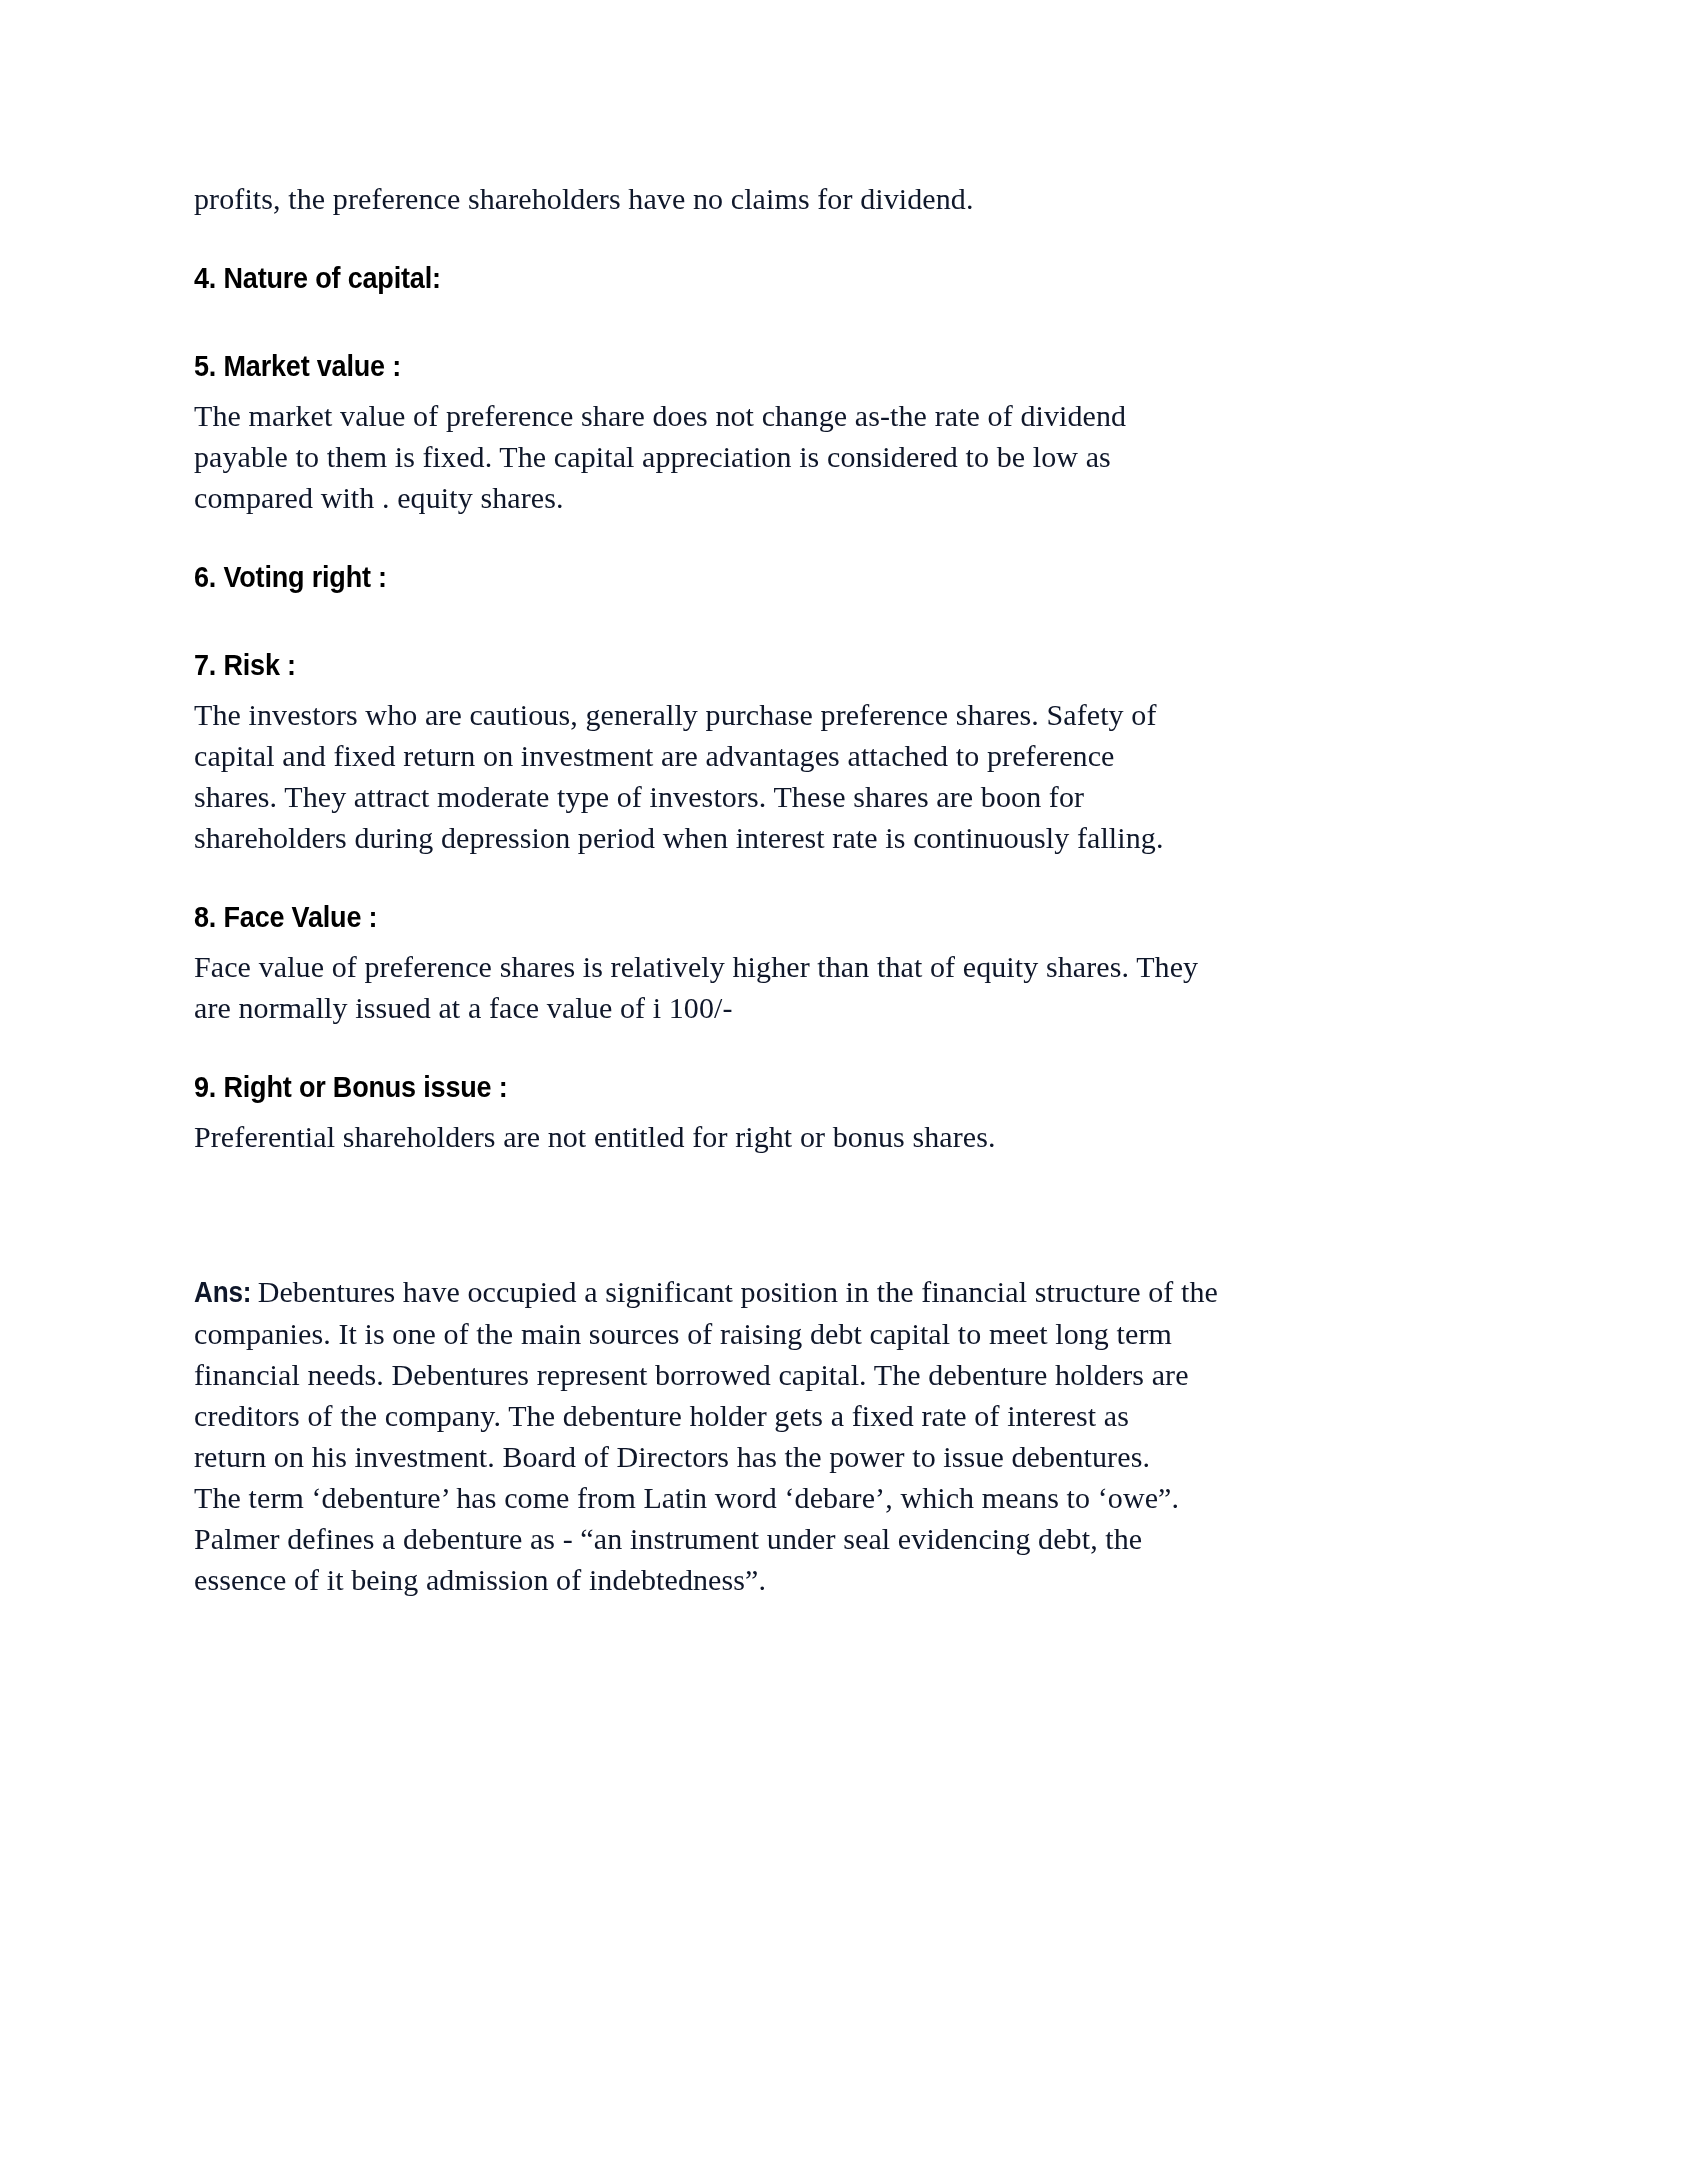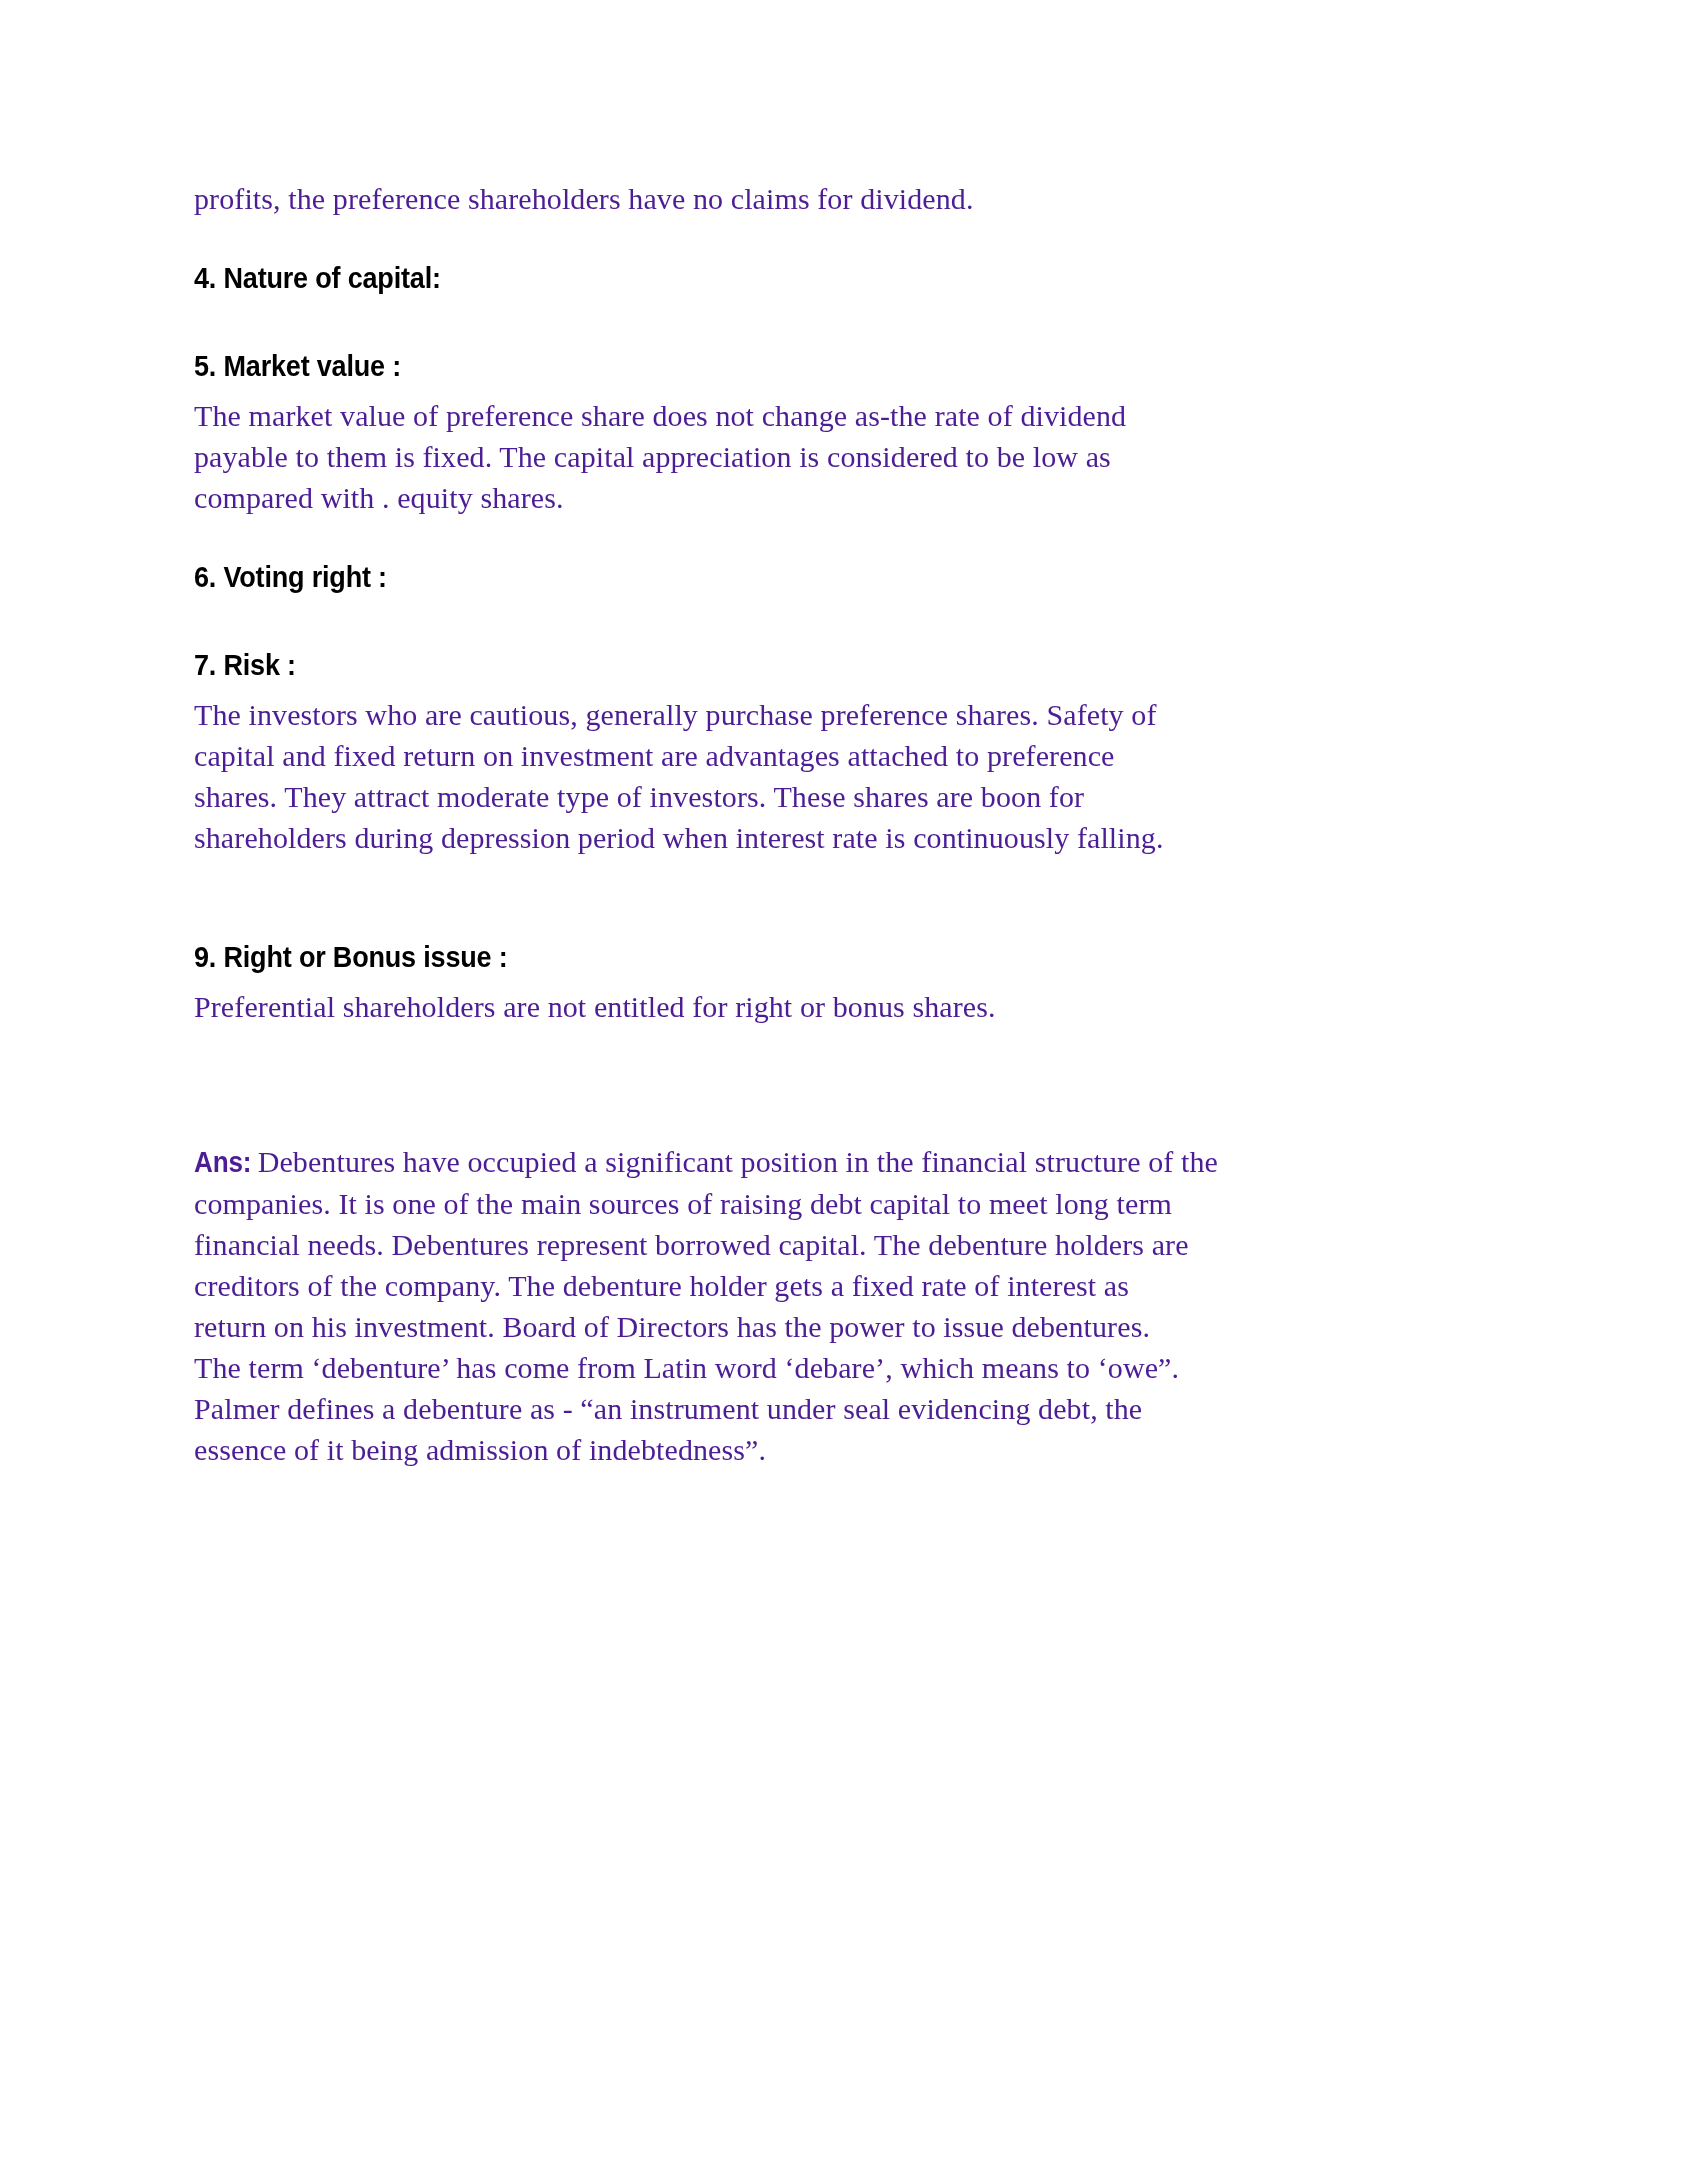--- a/index.html
+++ b/index.html
@@ -29,21 +29,21 @@
     left: 194px;
     top: 178px;
     width: 1277px;
   }
 
   
   .para {
     font-family: "Liberation Serif", "DejaVu Serif", serif;
     font-size: 30px;
     line-height: 41px;
-    color: #4c1d95;
+    color: #0f172a;
     letter-spacing: 0.1px;
     margin: 0;
     text-align: left;
     white-space: pre-line;
   }
 
   
   .heading {
     font-family: "Liberation Sans Narrow", "Liberation Sans", "DejaVu Sans", sans-serif;
     font-weight: 700;
@@ -124,20 +124,26 @@
       <p class="heading">7. Risk :</p>
       <div class="heading-gap"></div>
       <p class="para">The investors who are cautious, generally purchase preference shares. Safety of
 capital and fixed return on investment are advantages attached to preference
 shares. They attract moderate type of investors. These shares are boon for
 shareholders during depression period when interest rate is continuously falling.</p>
     </div>
 
     <div class="gap-md"></div>
 
+    <div class="block">
+      <p class="heading">8. Face Value :</p>
+      <div class="heading-gap"></div>
+      <p class="para">Face value of preference shares is relatively higher than that of equity shares. They
+are normally issued at a face value of i 100/-</p>
+    </div>
 
     <div class="gap-md"></div>
 
     <div class="block">
       <p class="heading">9. Right or Bonus issue :</p>
       <div class="heading-gap"></div>
       <p class="para">Preferential shareholders are not entitled for right or bonus shares.</p>
     </div>
 
     <div class="gap-lg"></div>

